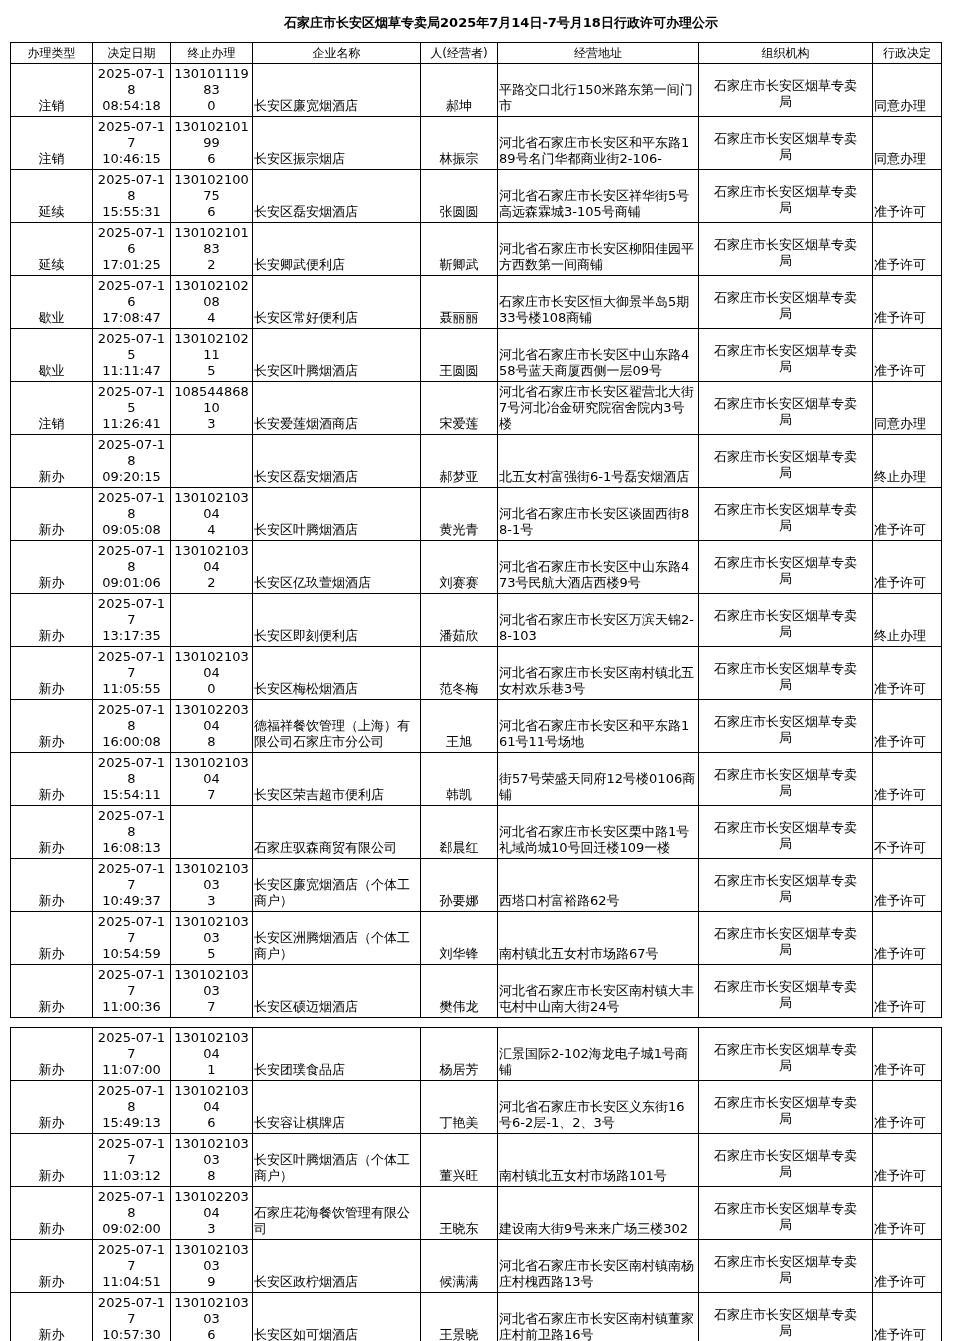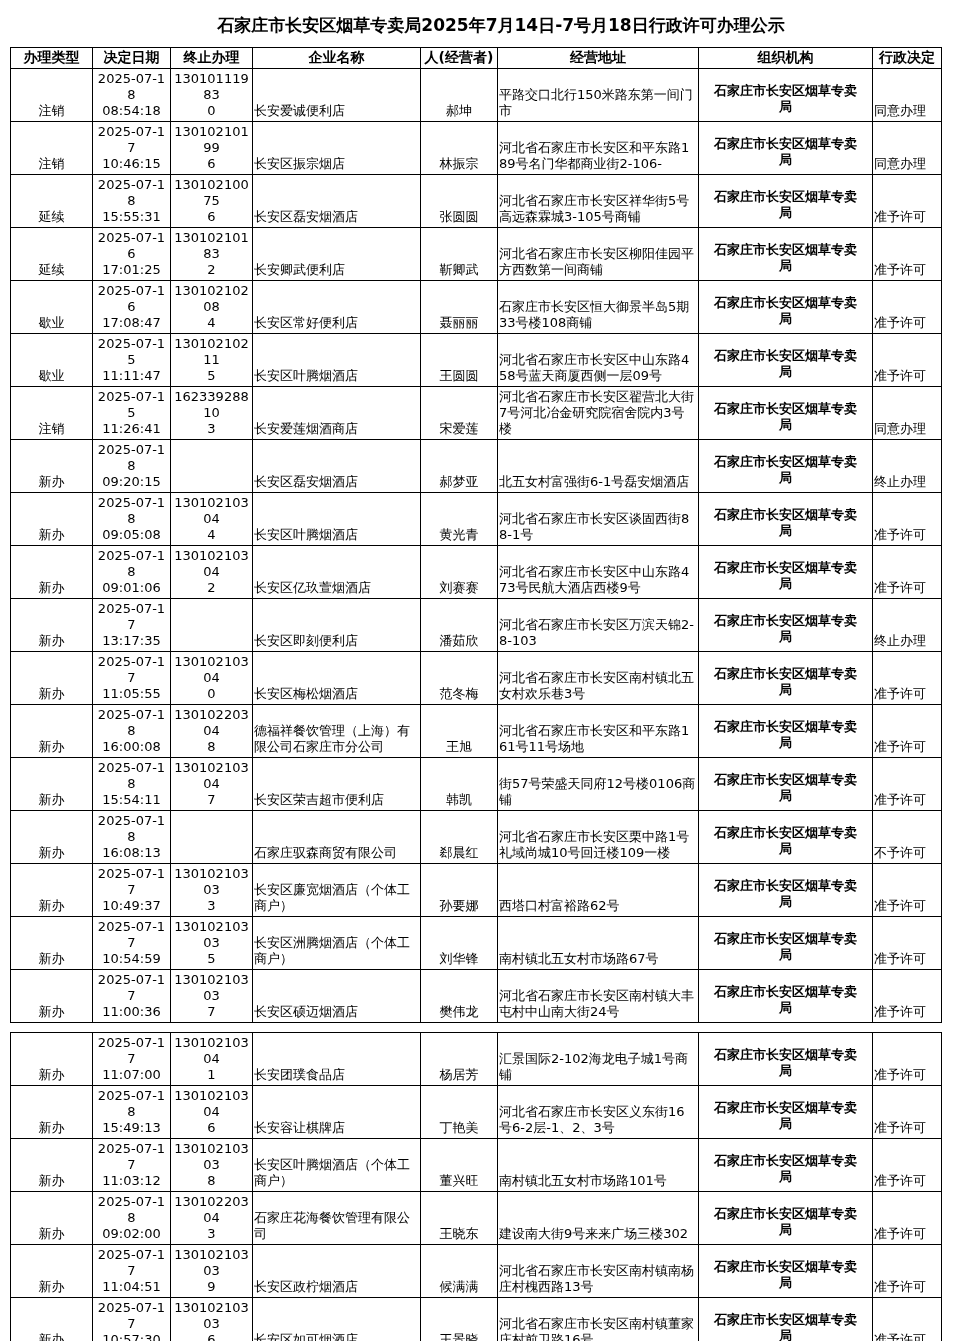--- a/index.html
+++ b/index.html
@@ -1,29 +1,29 @@
 <!DOCTYPE html>
 <html><head>
 <meta charset="utf-8">
 <style>
   html,body { margin:0; padding:0; background:#ffffff; }
   body { width:955px; font-family:"DejaVu Sans","Liberation Sans",sans-serif; color:#000; }
   .page { width:955px; }
-  .title { text-align:center; font-weight:bold; font-size:17px; padding:14px 0 10px 0;margin-left:47px; }
+  .title { text-align:center; font-weight:bold; font-size:13px; padding:14px 0 10px 0;margin-left:47px; }
   table { border-collapse:collapse; table-layout:fixed; margin-left:10px; width:931px; }
   .gap { height:9px; }
   col.c1{width:82px;} col.c2{width:78px;} col.c3{width:82px;} col.c4{width:168px;}
   col.c5{width:77px;} col.c6{width:201px;} col.c7{width:174px;} col.c8{width:69px;}
-  th { border:1px solid #000; font-size:14px; font-weight:bold; padding:1px 1px; height:18px;
+  th { border:1px solid #000; font-size:12px; font-weight:normal; padding:1px 1px; height:18px;
        text-align:center; white-space:nowrap; overflow:hidden; }
   td { border:1px solid #000; font-size:13px; line-height:16px; padding:2px 1px;
        vertical-align:bottom; word-break:break-all; }
   td.tc { text-align:center; }
   td.tl { text-align:left; }
-  td .org-inner { max-width:148px; margin:4px auto;font-weight:bold; }
+  td .org-inner { max-width:148px; margin:4px auto; }
 </style>
 </head>
 <body>
 
 <div class="page">
   <div class="title">石家庄市长安区烟草专卖局2025年7月14日-7号月18日行政许可办理公示</div>
 
   <table>
     <colgroup>
       <col class="c1">
@@ -54,21 +54,21 @@
           </td>
           <td class="tc">
             <div>2025-07-18</div>
             <div>08:54:18</div>
           </td>
           <td class="tc">
             <div>13010111983</div>
             <div>0</div>
           </td>
           <td class="tl">
-            <div>长安爱诚便利店</div>
+            <div>长安区廉宽烟酒店</div>
           </td>
           <td class="tc">
             <div>郝坤</div>
           </td>
           <td class="tl">
             <div>平路交口北行150米路东第一间门市</div>
           </td>
           <td class="tc">
             <div class="org-inner">石家庄市长安区烟草专卖局</div>
           </td>
@@ -218,21 +218,21 @@
         </tr>
         <tr>
           <td class="tc">
             <div>注销</div>
           </td>
           <td class="tc">
             <div>2025-07-15</div>
             <div>11:26:41</div>
           </td>
           <td class="tc">
-            <div>16233928810</div>
+            <div>10854486810</div>
             <div>3</div>
           </td>
           <td class="tl">
             <div>长安爱莲烟酒商店</div>
           </td>
           <td class="tc">
             <div>宋爱莲</div>
           </td>
           <td class="tl">
             <div>河北省石家庄市长安区翟营北大街7号河北冶金研究院宿舍院内3号楼</div>

